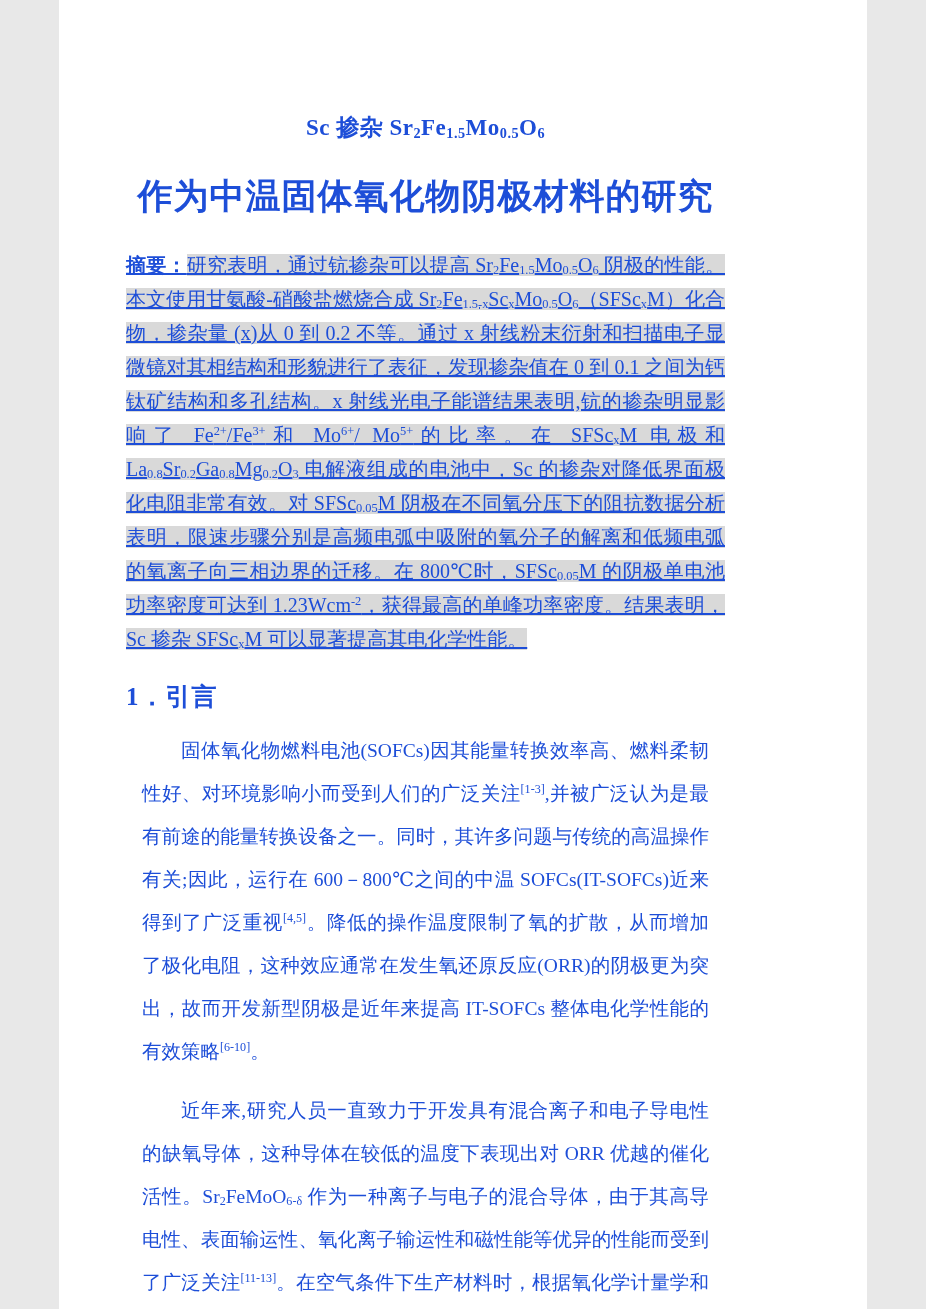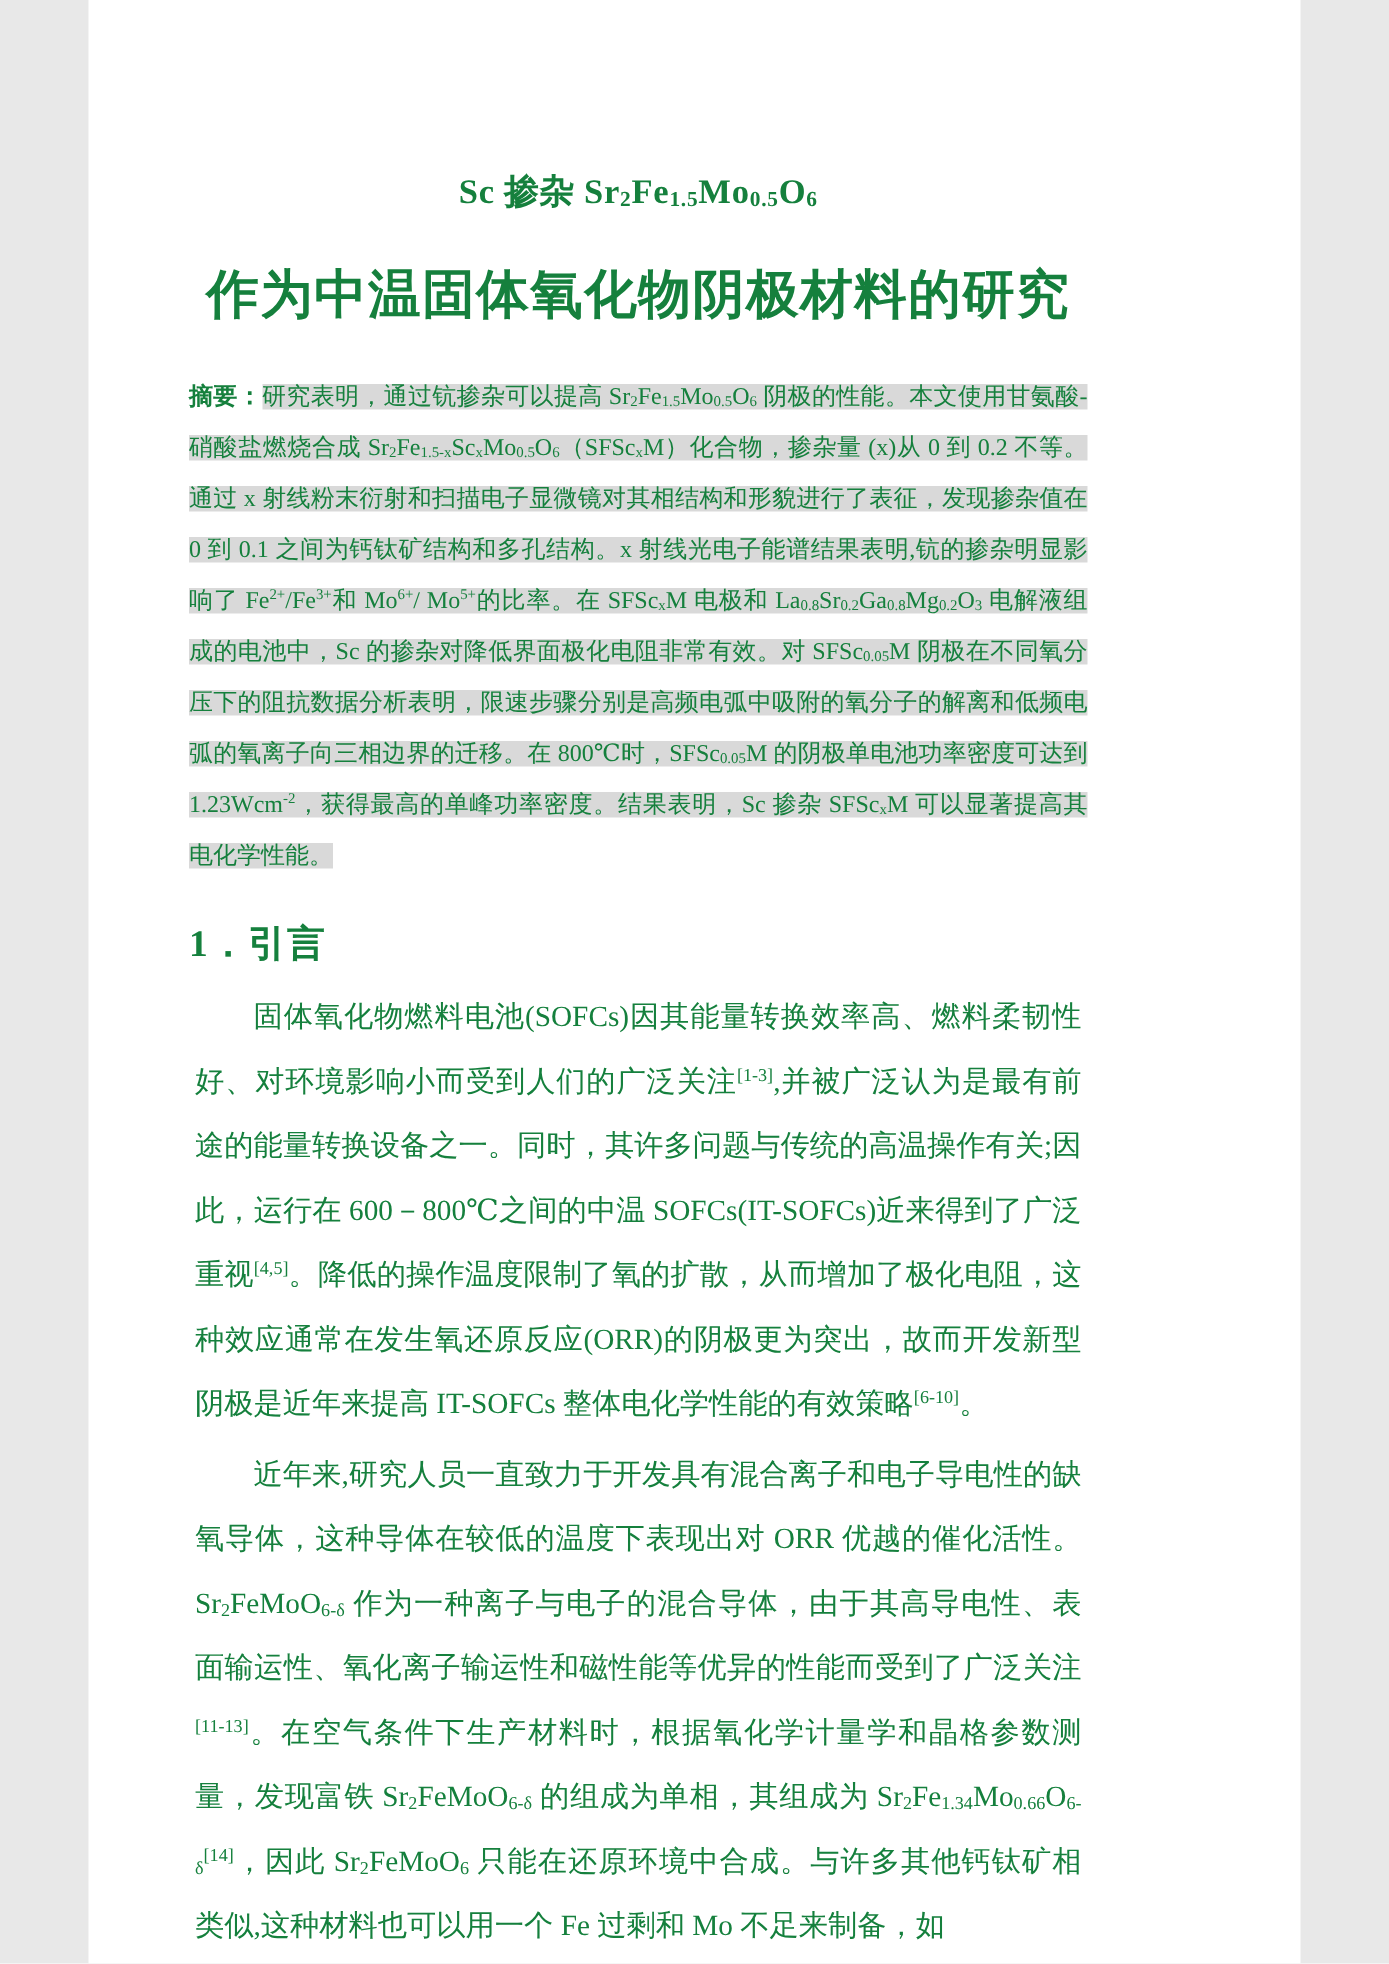--- a/index.html
+++ b/index.html
@@ -8,59 +8,60 @@
     font-family: "Liberation Serif", "DejaVu Serif", serif;
   }
   .page {
     position: relative;
     width: 808px;
     height: 1309px;
     margin: 0 auto;
     background: #ffffff;
     box-sizing: border-box;
     padding: 112px 142px 30px 67px;
-    color: #15803d;
+    color: #1d4ed8;
     overflow: hidden;
   }
   .title-line1 {
     margin: 0 0 30px 0;
     text-align: center;
     font-size: 23px;
     font-weight: bold;
     letter-spacing: 0.5px;
   }
   .title-line2 {
     margin: 0 0 28px 0;
     text-align: center;
     font-size: 35px;
     font-weight: bold;
     letter-spacing: 1px;
   }
   .abstract {
     margin: 0;
-    font-size: 16px;
+    font-size: 20px;
     line-height: 34px;
     text-align: justify;
+    text-decoration: underline;
   }
   .keywords {
     margin: 2px 0 0 0;
     font-size: 19px;
     line-height: 34px;
     text-align: justify;
   }
   .label { font-weight: bold; }
   .highlight { background: #d9d9d9; }
   .section-heading {
     margin: 24px 0 12px 0;
     font-size: 25px;
     font-weight: bold;
     letter-spacing: 1px;
   }
   .body-para {
-    margin: 4px;
+    margin: 16px;
     font-size: 19.5px;
     line-height: 43px;
     text-align: justify;
     text-indent: 2em;
   }
   sub, sup {
     font-size: 0.62em;
     line-height: 0;
   }
   sub { vertical-align: -0.18em; }

